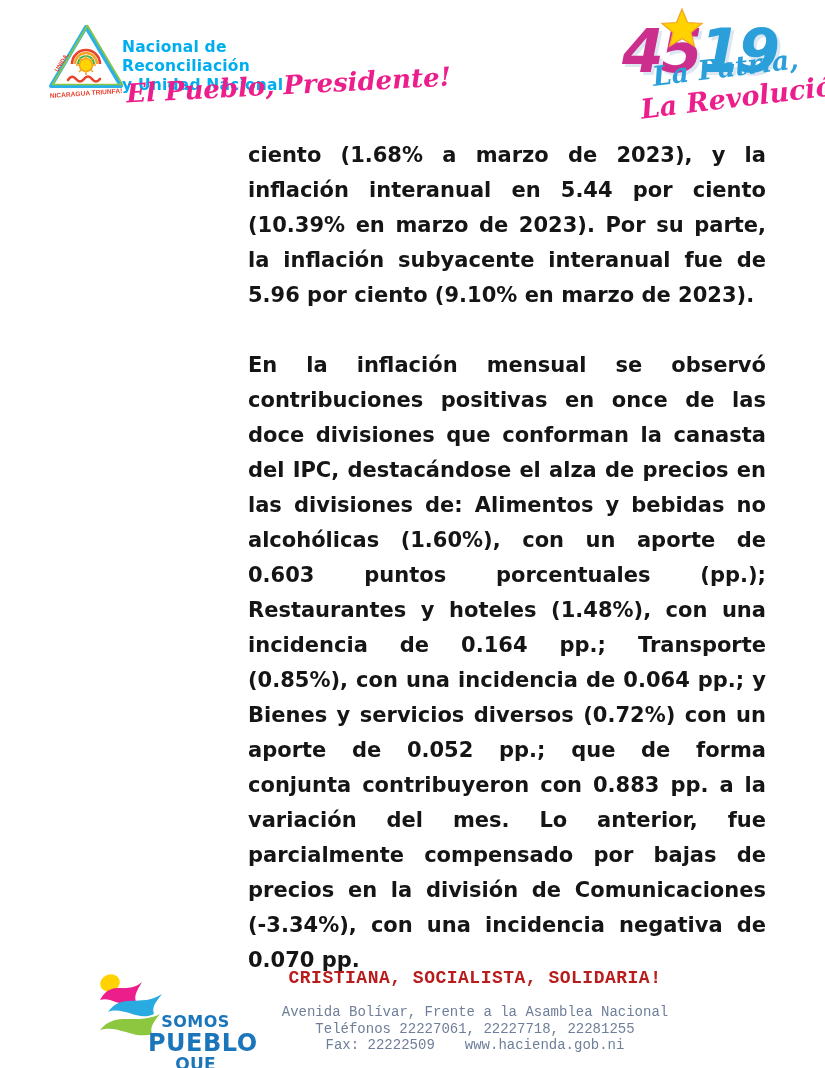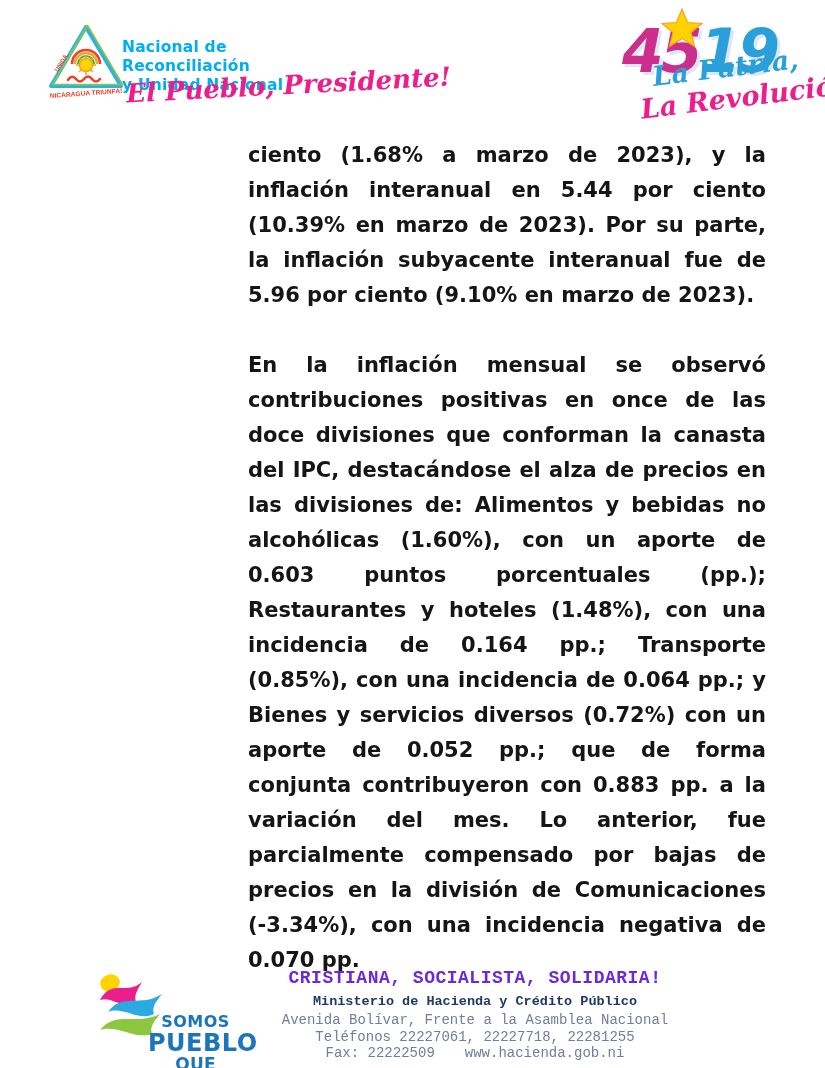--- a/index.html
+++ b/index.html
@@ -72,22 +72,22 @@
   }
   .somos-line-1 { font-size: 16px; letter-spacing: 0.5px; }
   .somos-line-2 { font-size: 24px; letter-spacing: 0.5px; }
   .somos-line-3 { font-size: 17px; letter-spacing: 0.2px; }
 
   .footer-text {
     position: absolute; left: 250px; top: 968px; width: 450px;
     text-align: center; font-family: "Liberation Mono", monospace;
   }
   .footer-slogan {
-    color: #6d28d9; font-size: 18px; font-weight: bold;
-    letter-spacing: 0.5px; margin-bottom: 6px; white-space: nowrap;
+    color: #b91c1c; font-size: 18px; font-weight: bold;
+    letter-spacing: 0.5px; margin-bottom: 16px; white-space: nowrap;
   }
   .footer-ministry {
     color: #1f3864; font-size: 13.5px; font-weight: bold;
     margin-bottom: 3px; white-space: nowrap;
   }
   .footer-detail {
     color: #6f7f99; font-size: 14px; line-height: 16.5px; white-space: nowrap;
   }
   .footer-faxweb span { display: inline-block; }
   .footer-faxweb .gap { width: 30px; }
@@ -151,21 +151,20 @@
     </svg>
     <div class="somos-text">
       <div class="somos-line-1">SOMOS</div>
       <div class="somos-line-2">PUEBLO</div>
       <div class="somos-line-3">QUE VENCE!</div>
     </div>
   </div>
 
   <footer class="footer-text">
     <div class="footer-slogan">CRISTIANA, SOCIALISTA, SOLIDARIA!</div>
-    <div class="footer-ministry">Ministerio de Hacienda y Crédito Público</div>
     <div class="footer-detail">Avenida Bolívar, Frente a la Asamblea Nacional</div>
     <div class="footer-detail">Teléfonos 22227061, 22227718, 22281255</div>
     <div class="footer-detail footer-faxweb">
       <span>Fax: 22222509</span><span class="gap"></span><span>www.hacienda.gob.ni</span>
     </div>
   </footer>
 
 </div>
 
 </body></html>

